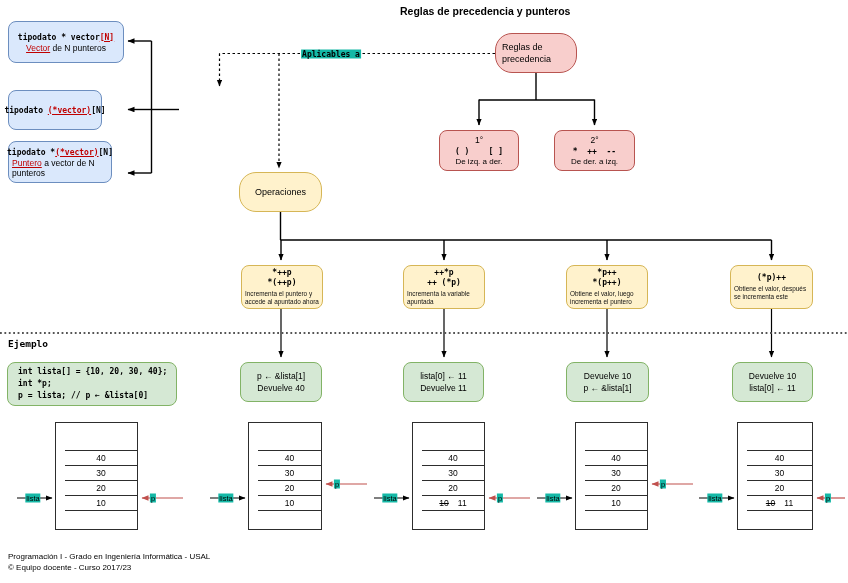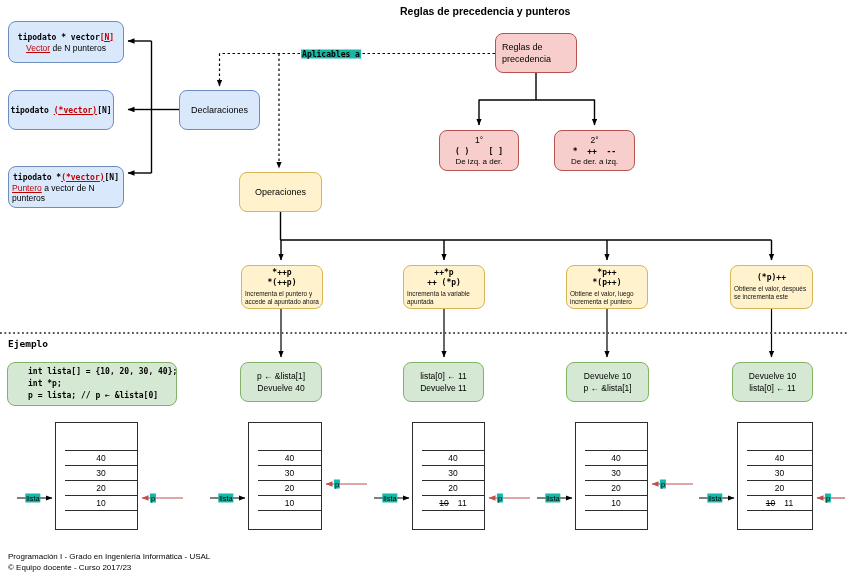--- a/index.html
+++ b/index.html
@@ -8,28 +8,28 @@
   svg.wires{position:absolute;left:0;top:0;z-index:1;}
   .box{position:absolute;z-index:2;box-sizing:border-box;border-radius:8px;border:1px solid;
        display:flex;flex-direction:column;justify-content:center;align-items:center;text-align:left;}
   .blue{background:#dae8fc;border-color:#6c8ebf;}
   .yellow{background:#fff2cc;border-color:#d6b656;}
   .red{background:#f8cecc;border-color:#b85450;}
   .green{background:#d5e8d4;border-color:#82b366;}
   .code{font-family:"DejaVu Sans Mono",monospace;font-weight:bold;font-size:8px;line-height:11px;white-space:pre;}
   .desc{font-size:8.5px;line-height:10px;padding:0 3px;}
   .redu{color:#c00000;text-decoration:underline;}
-  .hub-label{font-size:9px;}
+  .hub-label{font-size:9px;border-radius:17px;}
   .rule-order{font-size:8.5px;line-height:11px;}
   .rule-ops{font-family:"DejaVu Sans Mono",monospace;font-weight:bold;font-size:8px;line-height:11px;white-space:pre;}
   .rule-dir{font-size:8px;line-height:10px;}
   .expr{font-family:"DejaVu Sans Mono",monospace;font-weight:bold;font-size:8px;line-height:10px;white-space:pre;}
   .opdesc{font-size:6.4px;line-height:8px;padding:2px 3px 0 3px;color:#111;}
   .result-line{font-size:8.5px;line-height:12px;}
-  .codebox{justify-content:center;align-items:flex-start;text-align:left;padding:3px 20px;}
+  .codebox{justify-content:center;align-items:flex-start;text-align:left;padding:3px 10px;}
   .codebox .code{font-size:8px;line-height:12px;}
   .mtable{position:absolute;z-index:2;top:422px;background:#fff;border:1.5px solid #2d2d2d;box-sizing:border-box;padding-left:9px;}
   .mrow{border-top:1px solid #2d2d2d;height:14px;display:flex;align-items:center;justify-content:center;
         font-size:8.5px;gap:9px;}
   .mrow.tall{height:27px;border-top:none;}
   .mrow.bottom{height:18px;}
   .strike{text-decoration:line-through;}
   .floatlabel{position:absolute;z-index:3;transform:translate(-50%,-50%);background:#14b8a6;padding:0 1px;
               font-size:7.5px;line-height:9px;}
   .mono-label{font-family:"DejaVu Sans Mono",monospace;font-weight:bold;font-size:8px;}
@@ -109,31 +109,28 @@
       <line x1="845" y1="498" x2="817" y2="498" marker-end="url(#ar)"></line>
     </g>
   </svg>
 
   <div id="title">Reglas de precedencia y punteros</div>
 
   <div class="box blue" style="left:8px;top:21px;width:116px;height:42px">
     <div class="code"><span>tipodato * vector</span><span class="redu">[N]</span><span></span></div>
     <div class="desc"><span class="redu">Vector</span><span> de N punteros</span></div>
   </div>
-  <div class="box blue" style="left:8px;top:90px;width:106px;height:40px">
+  <div class="box blue" style="left:8px;top:90px;width:94px;height:40px">
     <div class="code"><span>tipodato </span><span class="redu">(*vector)</span><span>[N]</span></div>
   </div>
-  <div class="box blue" style="left:8px;top:166px;width:116px;height:42px">
+  <div class="box blue" style="left:8px;top:141px;width:104px;height:42px">
     <div class="code"><span>tipodato *</span><span class="redu">(*vector)</span><span>[N]</span></div>
     <div class="desc"><span class="redu">Puntero</span><span> a vector de N punteros</span></div>
   </div>
 
-  <div class="box blue hub-label" style="left:179px;top:90px;width:81px;height:40px">
-    <span>Declaraciones</span>
-  </div>
 
   <div class="box red hub-label" style="left:495px;top:33px;width:82px;height:40px">
     <span style="padding:0 6px;line-height:12px;">Reglas de precedencia</span>
   </div>
   <div class="box red" style="left:439px;top:130px;width:80px;height:41px">
     <div class="rule-order">1°</div>
     <div class="rule-ops">( )    [ ]</div>
     <div class="rule-dir">De izq. a der.</div>
   </div>
   <div class="box red" style="left:554px;top:130px;width:81px;height:41px">

